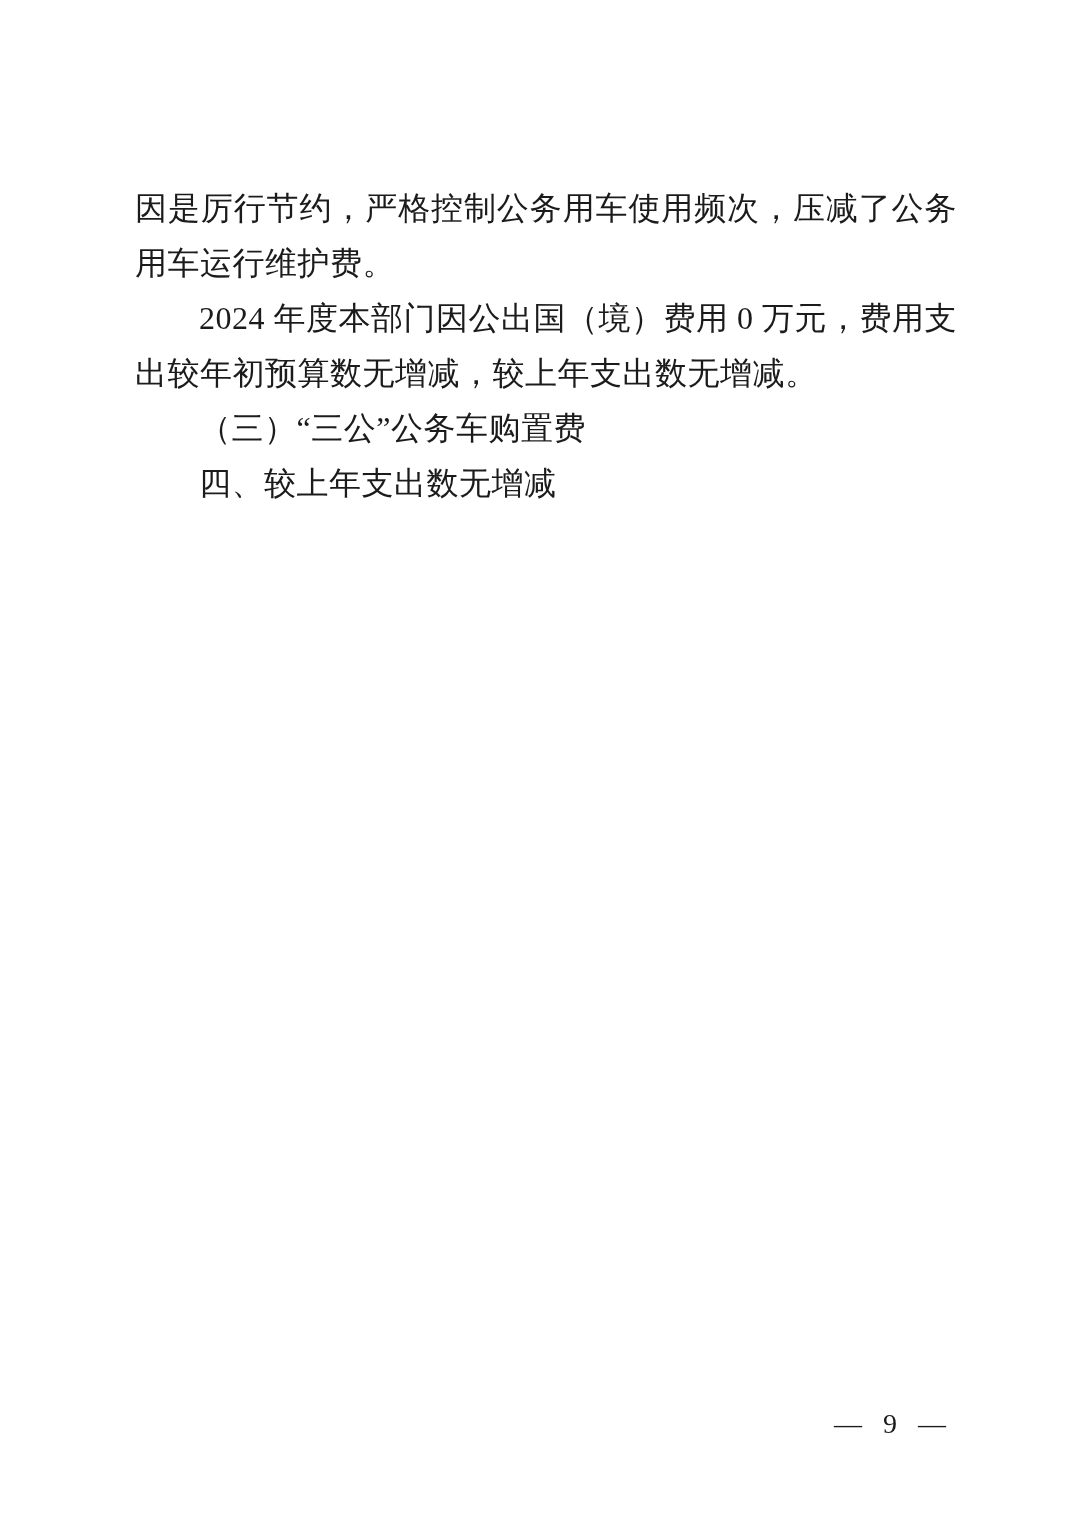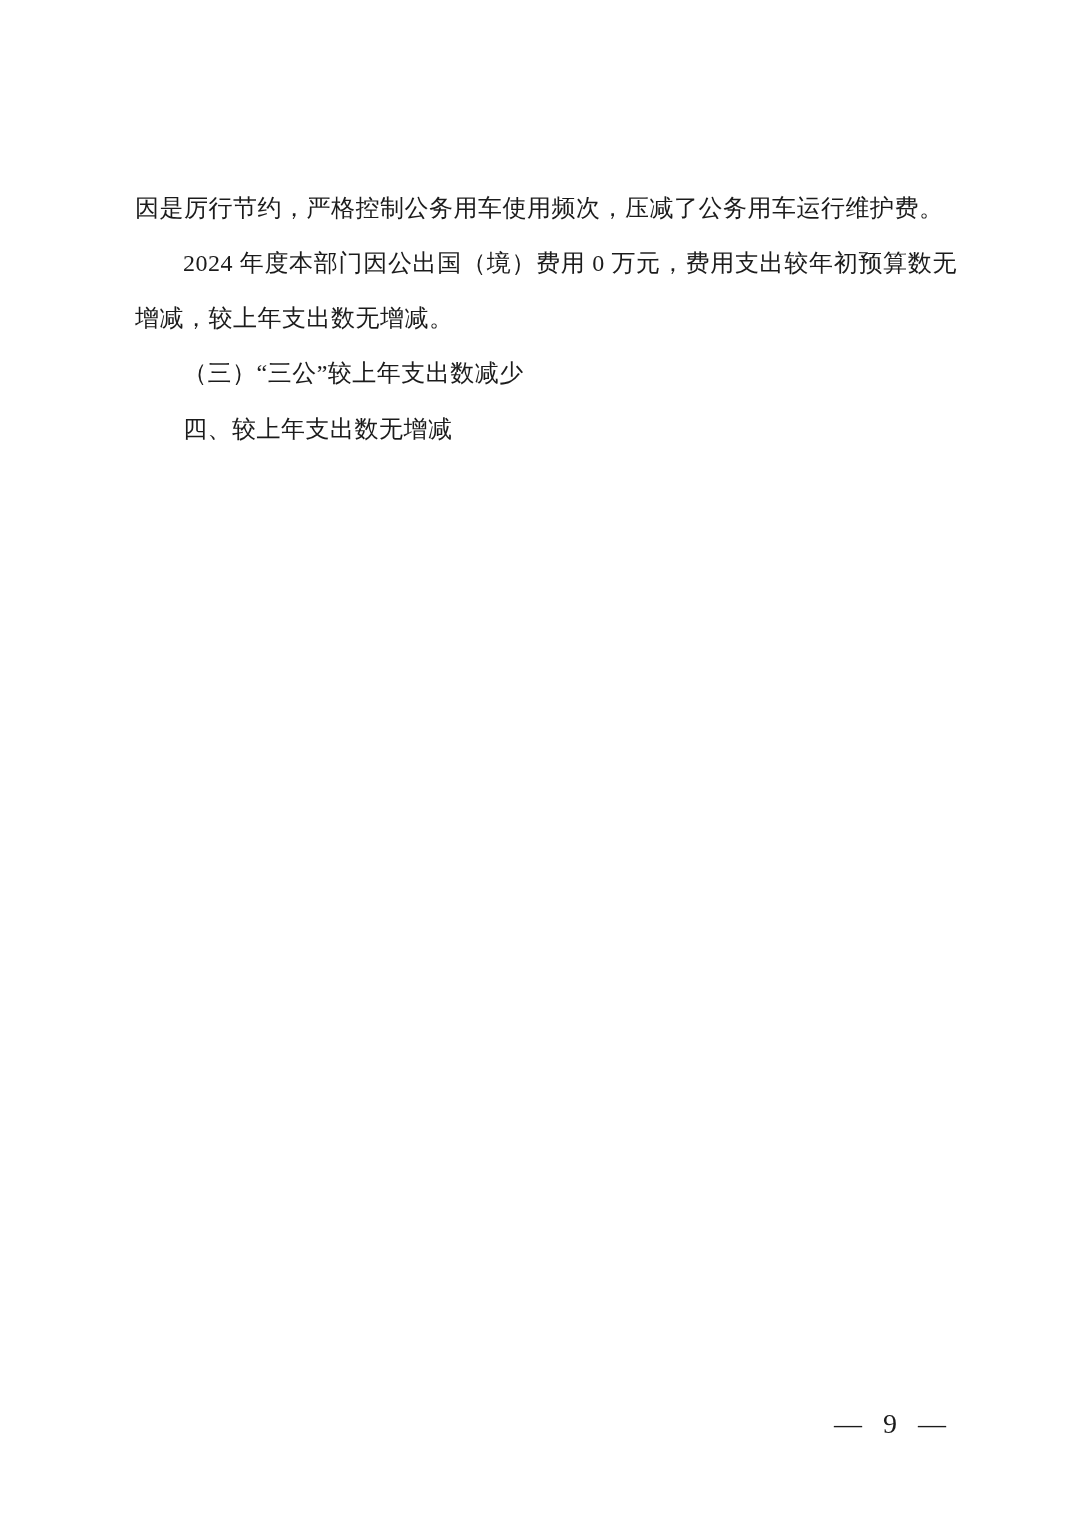--- a/index.html
+++ b/index.html
@@ -21,21 +21,21 @@
     left: 135px;
     top: 181px;
     width: 822px;
   }
   .content p,
   .content h2,
   .content h3 {
     margin: 0;
     padding: 0;
     font-weight: normal;
-    font-size: 24px;
+    font-size: 32px;
     line-height: 55px;
     text-align: justify;
     letter-spacing: 0.5px;
   }
   .indent {
     text-indent: 2em;
   }
   .no-indent {
     text-indent: 0;
   }
@@ -61,17 +61,17 @@
     white-space: nowrap;
   }
 </style>
 </head>
 <body>
 
 <div class="page">
   <div class="content">
     <p class="no-indent">因是厉行节约，严格控制公务用车使用频次，压减了公务用车运行维护费。</p>
     <p class="indent">2024 年度本部门因公出国（境）费用 0 万元，费用支出较年初预算数无增减，较上年支出数无增减。</p>
-    <h3 class="heading-kai">（三）“三公”较上年支出数减少</h3>
+    <h3 class="heading-kai">（三）“三公”公务车购置费</h3>
     <h2 class="heading-hei">四、较上年支出数无增减</h2>
   </div>
   <div class="footer">— 9 —</div>
 </div>
 
 </body></html>

